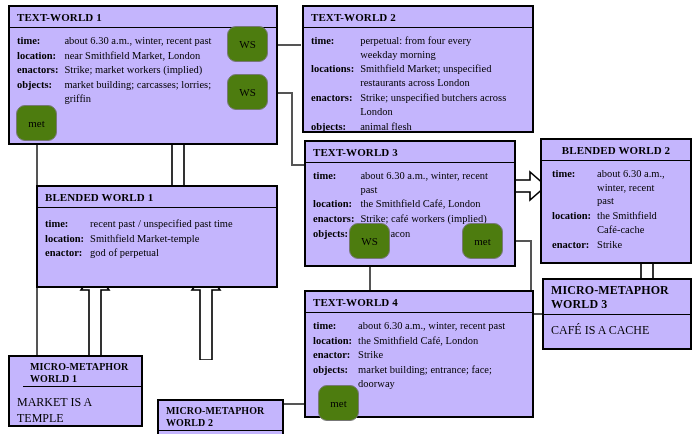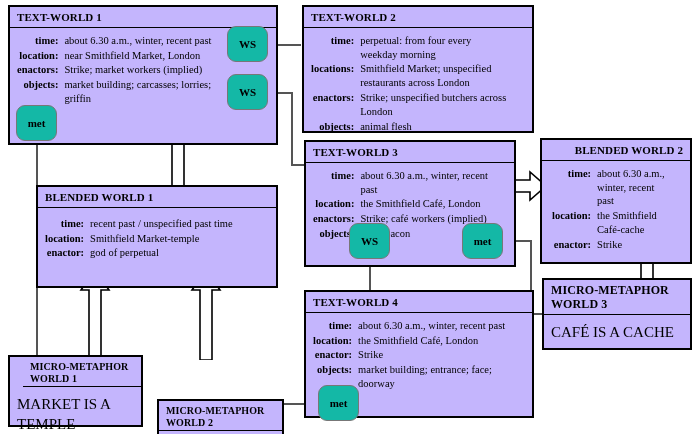--- a/index.html
+++ b/index.html
@@ -36,31 +36,31 @@
   .rows{display:table;border-collapse:collapse;}
   .row{display:table-row;}
   .lab,.val{
     display:table-cell;
     font-size:10.5px;
     line-height:1.32;
     vertical-align:top;
     padding:0 0 1px 0;
     white-space:nowrap;
   }
-  .lab{font-weight:bold;padding-right:6px;text-align:right;}
+  .lab{font-weight:bold;padding-right:6px;}
   .val{white-space:normal;}
-  .plain{font-size:15px;line-height:1.3;padding-top:2px;}
+  .plain{font-size:12px;line-height:1.3;padding-top:2px;}
 
   
   .node{
     position:absolute;
     border:1.5px solid #777;
     border-radius:9px;
-    background:#14b8a6;
-    font-weight:bold;
+    background:#4d7c0f;
+    font-weight:normal;
     font-size:11px;
     display:flex;align-items:center;justify-content:center;
     box-sizing:border-box;
     z-index:9;
   }
 
   
   .ln{position:absolute;background:#555;z-index:5;}
   .lnh{height:1.5px;}
   .lnv{width:1.5px;}
@@ -230,21 +230,21 @@
         </div>
         <div class="row">
           <div class="lab">enactor:</div>
           <div class="val">god of perpetual</div>
         </div>
       </div>
     </div>
   </div>
 
   <div class="world" style="left:540px;top:138px;width:152px;height:126px;">
-    <div class="title" style="text-align:right;">BLENDED WORLD 2</div>
+    <div class="title" style="text-align:center;">BLENDED WORLD 2</div>
     <div class="body" style="padding-left:10px;">
       <div class="rows">
         <div class="row">
           <div class="lab">time:</div>
           <div class="val" style="max-width:76px;">about 6.30 a.m., winter, recent past</div>
         </div>
         <div class="row">
           <div class="lab">location:</div>
           <div class="val" style="max-width:76px;">the Smithfield Café-cache</div>
         </div>

